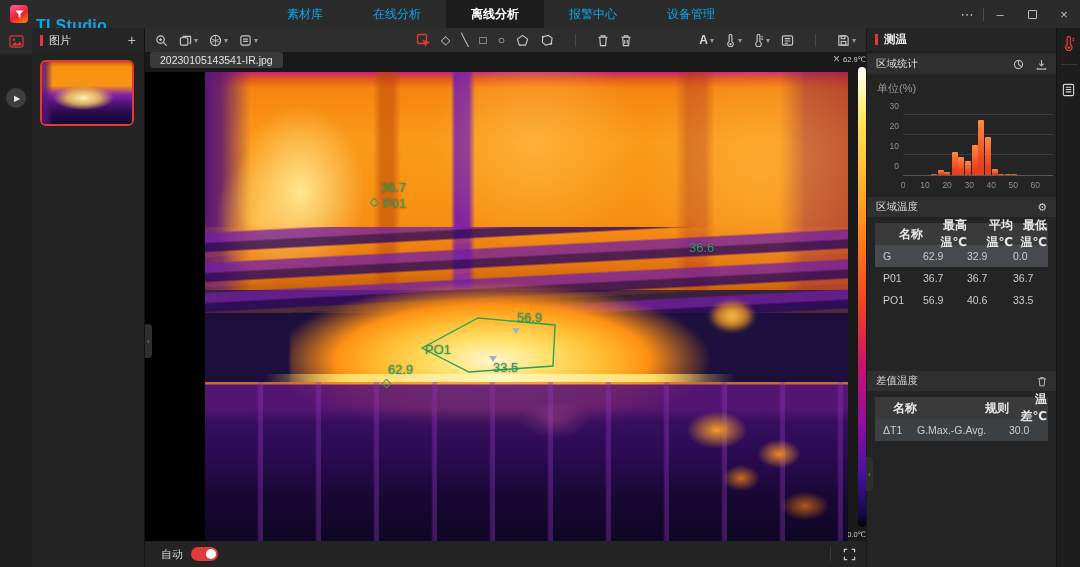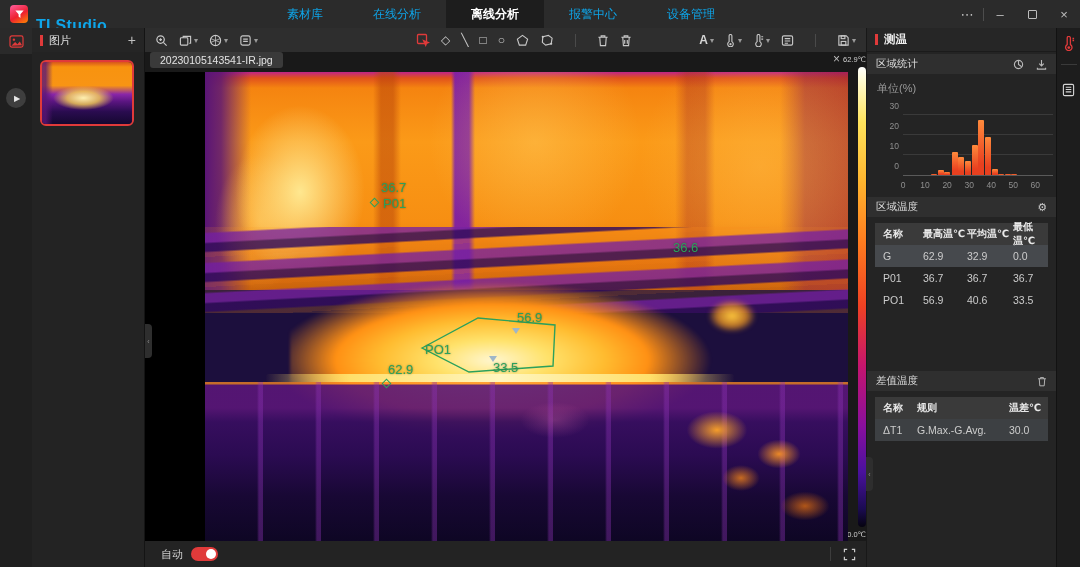--- a/index.html
+++ b/index.html
@@ -119,21 +119,21 @@
   .hist-block { padding:7px 10px 0; height:121px; flex:none; }
   .unit-label { font-size:11px; color:#9a9a9a; }
   .plot { position:relative; margin:14px 0 0 26px; width:150px; height:66px; border-bottom:1px solid #5a5a5a; }
   .gridline { position:absolute; left:0; width:150px; height:1px; background:#3a3a3a; }
   .ytick { position:absolute; left:-22px; width:18px; text-align:right; font-size:8.5px; color:#8f8f8f; transform:translateY(-50%); }
   .xtick { position:absolute; top:70px; font-size:8.5px; color:#8f8f8f; transform:translateX(-50%); }
   .xunit { position:absolute; top:70px; left:156px; font-size:8.5px; color:#8f8f8f; }
   .hbar { position:absolute; bottom:0; width:6px; background:linear-gradient(180deg,#ff8a3c 0%,#e8401f 80%); border-radius:1px 1px 0 0; }
   .tbl { margin:6px 8px 0; font-size:10.5px; flex:none; }
   .tr { display:flex; align-items:center; height:22px; }
-  .tr.th { background:#3a3a3a; font-weight:bold; color:#e8e8e8; font-size:10px; }
+  .tr.th { background:#3a3a3a; font-weight:bold; color:#e8e8e8; font-size:12px;text-align:right; }
   .tr.sel { background:#46494d; }
   .tr.alt { background:#3d4043; }
   .c0 { width:48px; padding-left:8px; } .c1 { width:44px; } .c2 { width:46px; } .c3 { width:34px; }
   .d0 { width:42px; padding-left:8px; } .d1 { width:92px; } .d2 { width:38px; }
   .gap-block { height:58px; flex:none; }
   
   .right-rail { position:absolute; right:0; top:28px; width:24px; bottom:0; background:#1d1d1d; border-left:1px solid #121212;
     display:flex; flex-direction:column; align-items:center; }
   .rr-btn { width:24px; height:30px; display:flex; align-items:center; justify-content:center; cursor:pointer; }
   .rr-divider { width:16px; height:1px; background:#3a3a3a; margin:6px 0 10px; }
@@ -328,21 +328,21 @@
             <div class="t-edge"></div>
             <div class="t-bottom"></div>
           </div>
           <div class="anno">
             <svg width="703" height="469" viewBox="0 0 703 469">
               <polygon points="277,276 333,246 410,253 408,294 324,300" fill="none" stroke="#2ca05c" stroke-width="1.4"></polygon>
             </svg>
             <div class="g-marker" style="left:226px;top:127px;"></div>
             <div class="g-label" style="left:236px;top:108px;">36.7</div>
             <div class="g-label" style="left:238px;top:124px;">P01</div>
-            <div class="g-label" style="left:528px;top:168px;">36.6</div>
+            <div class="g-label" style="left:544px;top:168px;">36.6</div>
             <div class="g-label" style="left:280px;top:270px;">PO1</div>
             <div class="g-label" style="left:372px;top:238px;">56.9</div>
             <div class="b-marker" style="left:367px;top:256px;"></div>
             <div class="g-label" style="left:348px;top:288px;">33.5</div>
             <div class="b-marker" style="left:344px;top:284px;"></div>
             <div class="g-label" style="left:243px;top:290px;">62.9</div>
             <div class="g-marker" style="left:238px;top:308px;"></div>
           </div>
           <div class="handle handle-canvas">‹</div>
         </div>

